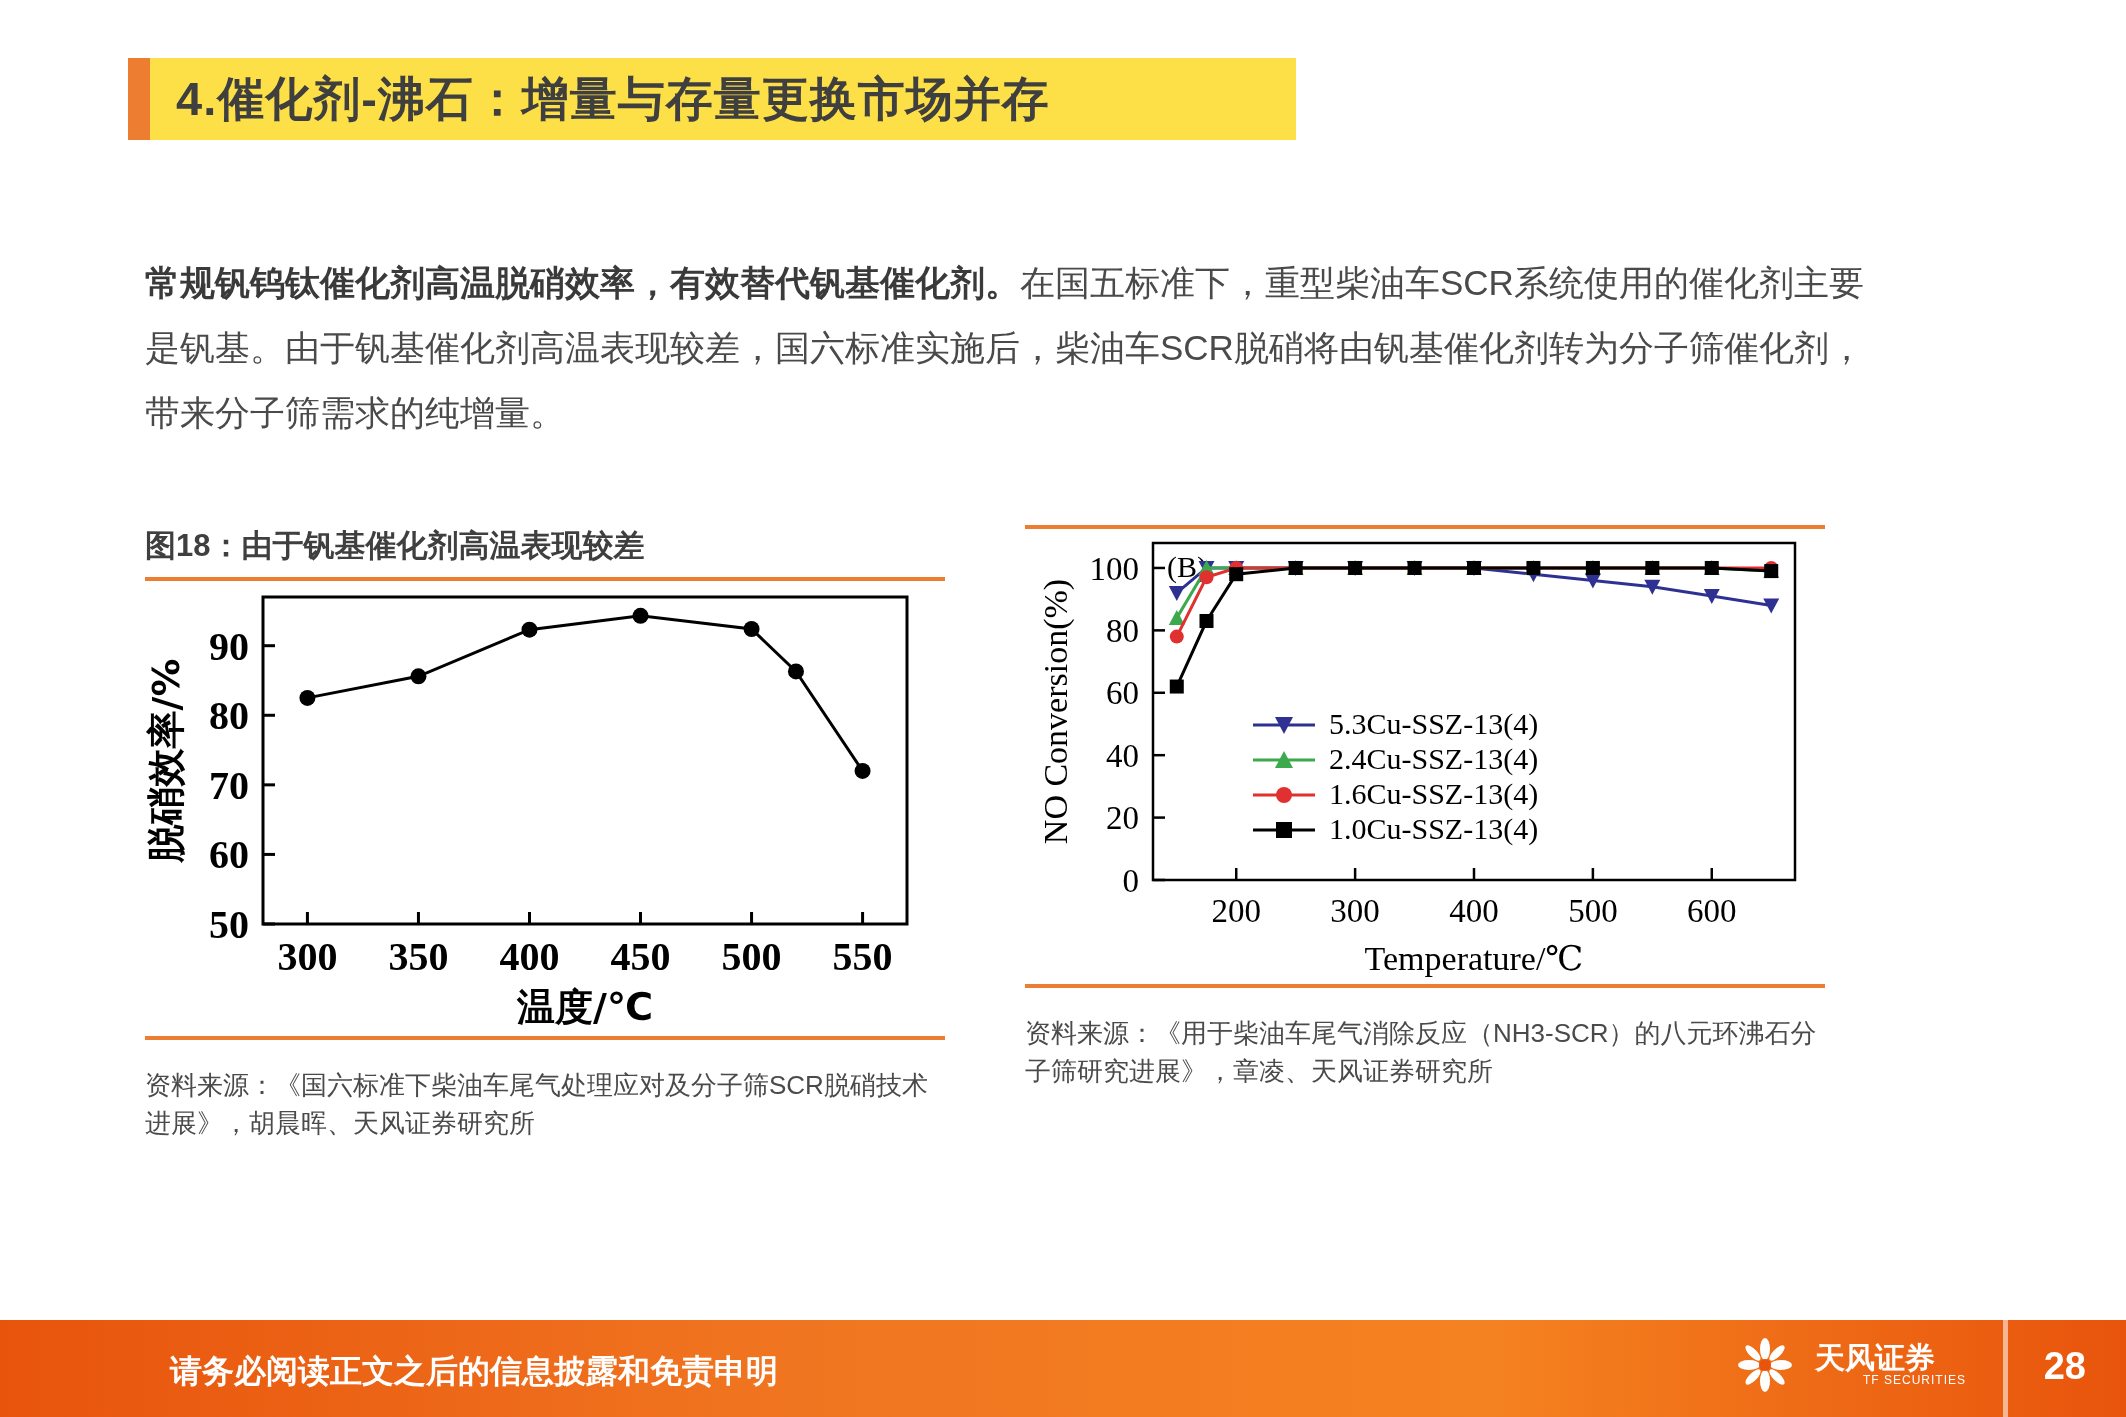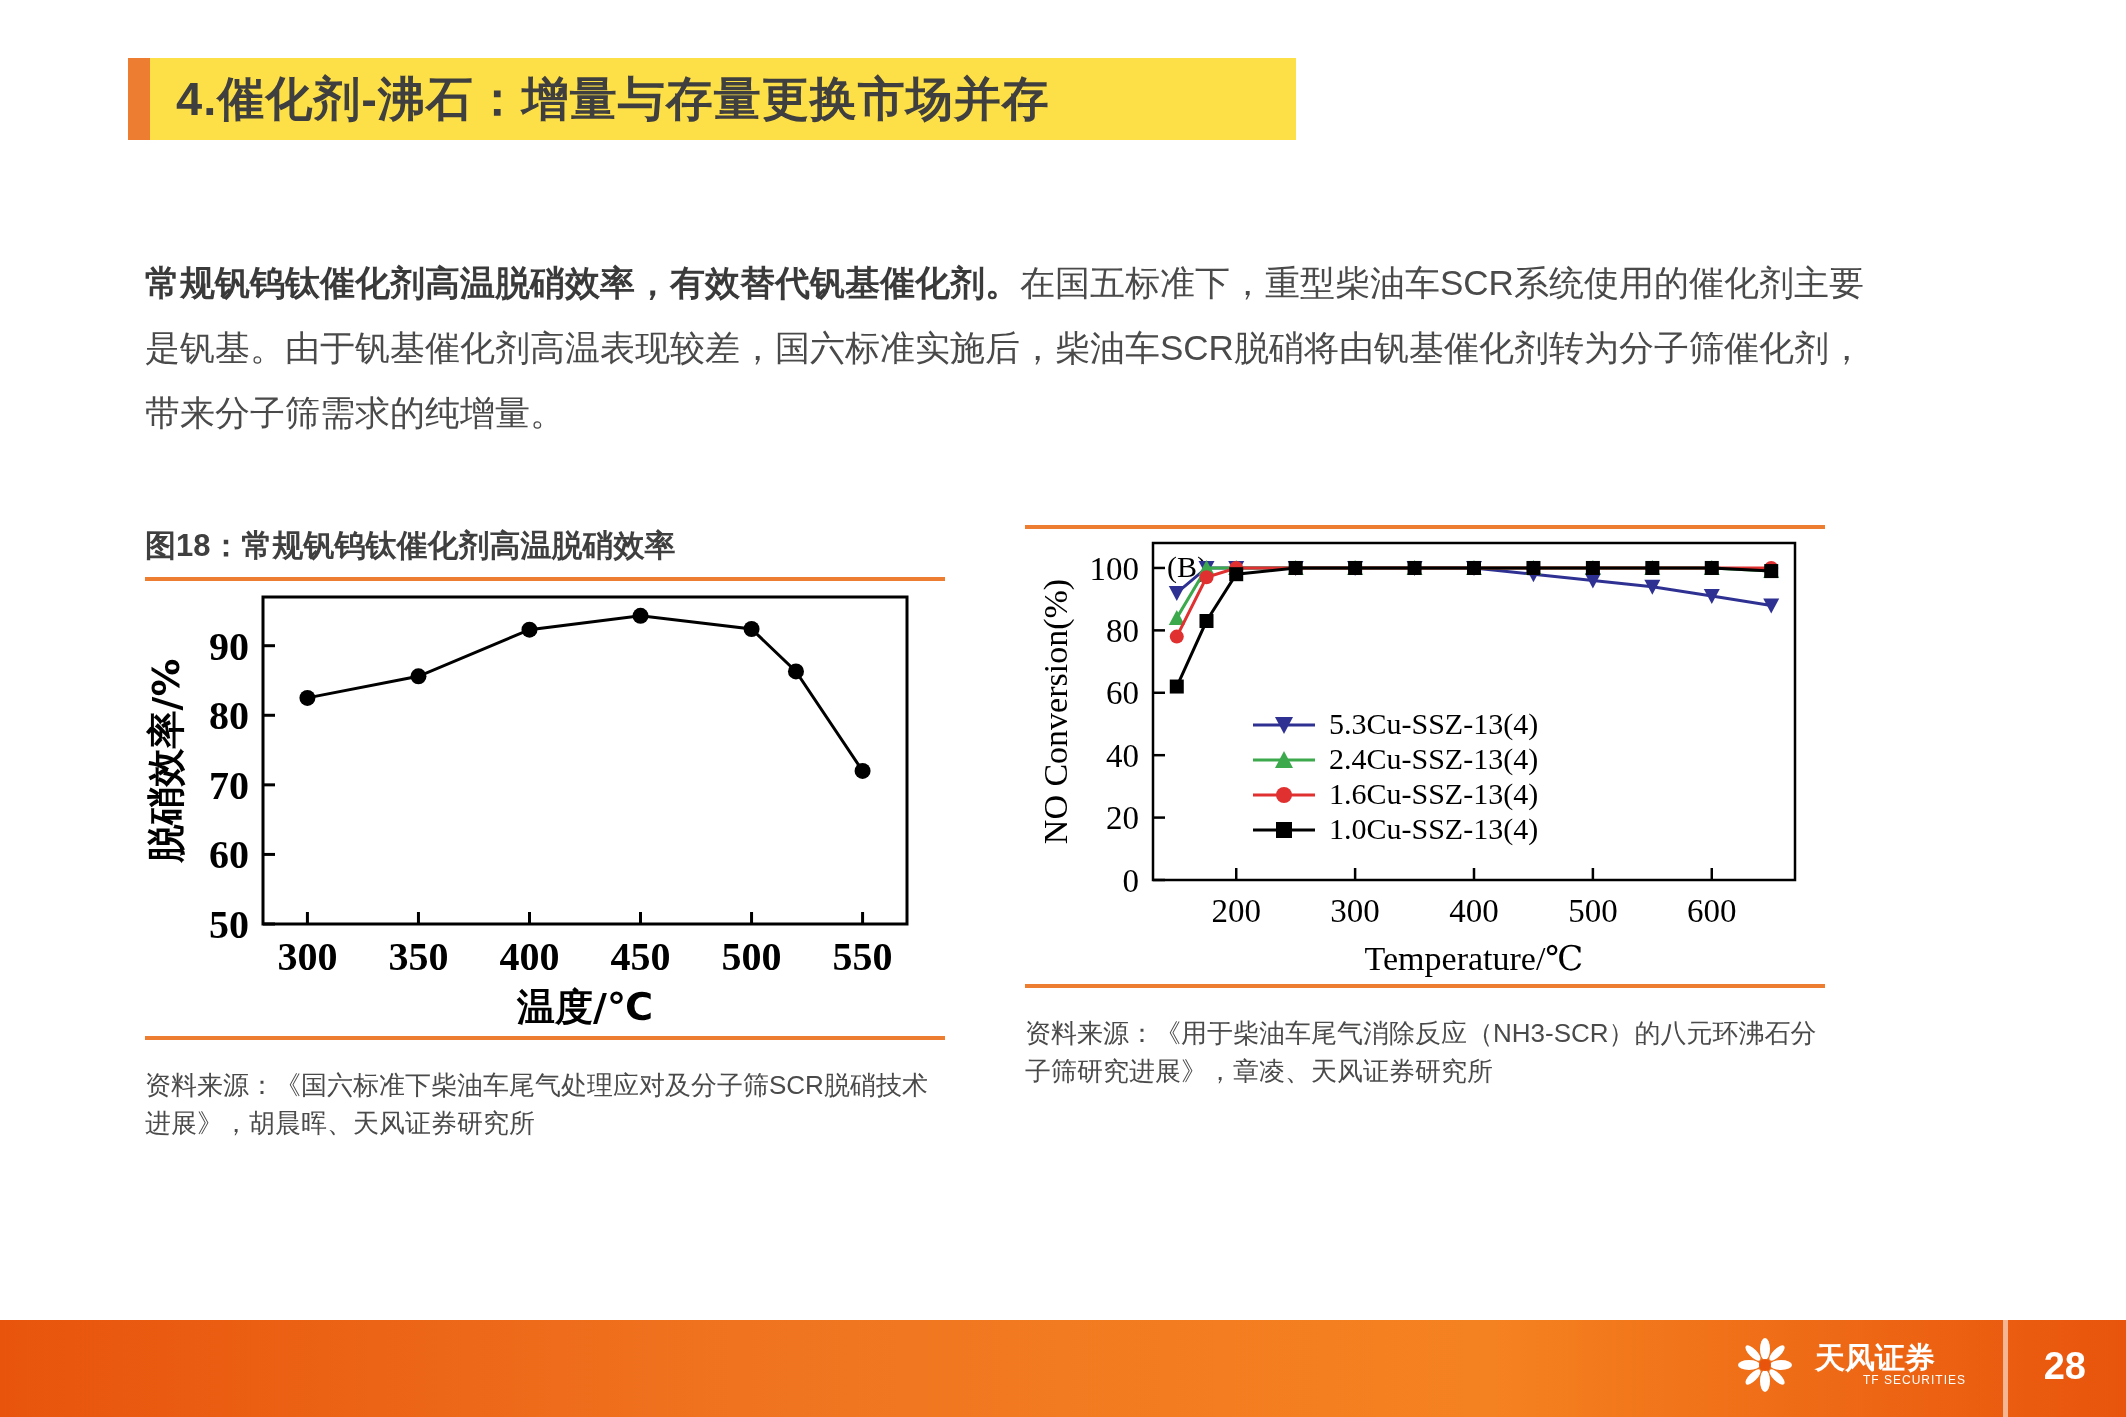--- a/index.html
+++ b/index.html
@@ -54,21 +54,21 @@
   <div class="title-box">
     <span class="title-text">4.催化剂-沸石：增量与存量更换市场并存</span>
   </div>
 </div>
 
 <div class="body-para">
   <b>常规钒钨钛催化剂高温脱硝效率，有效替代钒基催化剂。</b><span>在国五标准下，重型柴油车SCR系统使用的催化剂主要是钒基。由于钒基催化剂高温表现较差，国六标准实施后，柴油车SCR脱硝将由钒基催化剂转为分子筛催化剂，带来分子筛需求的纯增量。</span>
 </div>
 
 <div class="fig fig-left">
-  <div class="fig-cap">图18：常规钒钨钛催化剂高温脱硝效率</div>
+  <div class="fig-cap">图18：由于钒基催化剂高温表现较差</div>
   <div class="fig-rule"></div>
   <div class="fig-body">
     <div class="chart-wrap">
       <svg id="chart0" width="800" height="455" viewBox="0 0 800 455">
           <rect x="118" y="16" width="644" height="327" fill="none" stroke="#000" stroke-width="3"></rect>
           <line x1="162.41379310344828" y1="343" x2="162.41379310344828" y2="331" stroke="#000" stroke-width="3"></line>
           <text x="162.41379310344828" y="389" text-anchor="middle" font-family="&quot;Liberation Serif&quot;,&quot;DejaVu Serif&quot;,serif" font-size="40" font-weight="bold" fill="#000">300</text>
           <line x1="273.44827586206895" y1="343" x2="273.44827586206895" y2="331" stroke="#000" stroke-width="3"></line>
           <text x="273.44827586206895" y="389" text-anchor="middle" font-family="&quot;Liberation Serif&quot;,&quot;DejaVu Serif&quot;,serif" font-size="40" font-weight="bold" fill="#000">350</text>
           <line x1="384.48275862068965" y1="343" x2="384.48275862068965" y2="331" stroke="#000" stroke-width="3"></line>
@@ -213,20 +213,21 @@
           <text x="304" y="310" font-family="&quot;Liberation Serif&quot;,&quot;DejaVu Serif&quot;,serif" font-size="30" fill="#000">1.0Cu-SSZ-13(4)</text>
         </svg>
     </div>
   </div>
   <div class="fig-note-rule"></div>
   <div class="fig-note">资料来源：《用于柴油车尾气消除反应（NH3-SCR）的八元环沸石分子筛研究进展》，章凌、天风证券研究所</div>
 </div>
 
 <div class="footer">
   <div class="footer-topline"></div>
+  <div class="footer-text">请务必阅读正文之后的信息披露和免责申明</div>
   <div class="footer-logo">
     <div class="logo-mark">
       <svg width="56" height="56" viewBox="0 0 56 56">
         <g fill="#ffffff">
           <ellipse cx="28" cy="12" rx="5" ry="11"></ellipse>
           <ellipse cx="28" cy="44" rx="5" ry="11"></ellipse>
           <ellipse cx="12" cy="28" rx="11" ry="5"></ellipse>
           <ellipse cx="44" cy="28" rx="11" ry="5"></ellipse>
           <ellipse cx="16" cy="16" rx="10" ry="4" transform="rotate(45 16 16)"></ellipse>
           <ellipse cx="40" cy="40" rx="10" ry="4" transform="rotate(45 40 40)"></ellipse>

